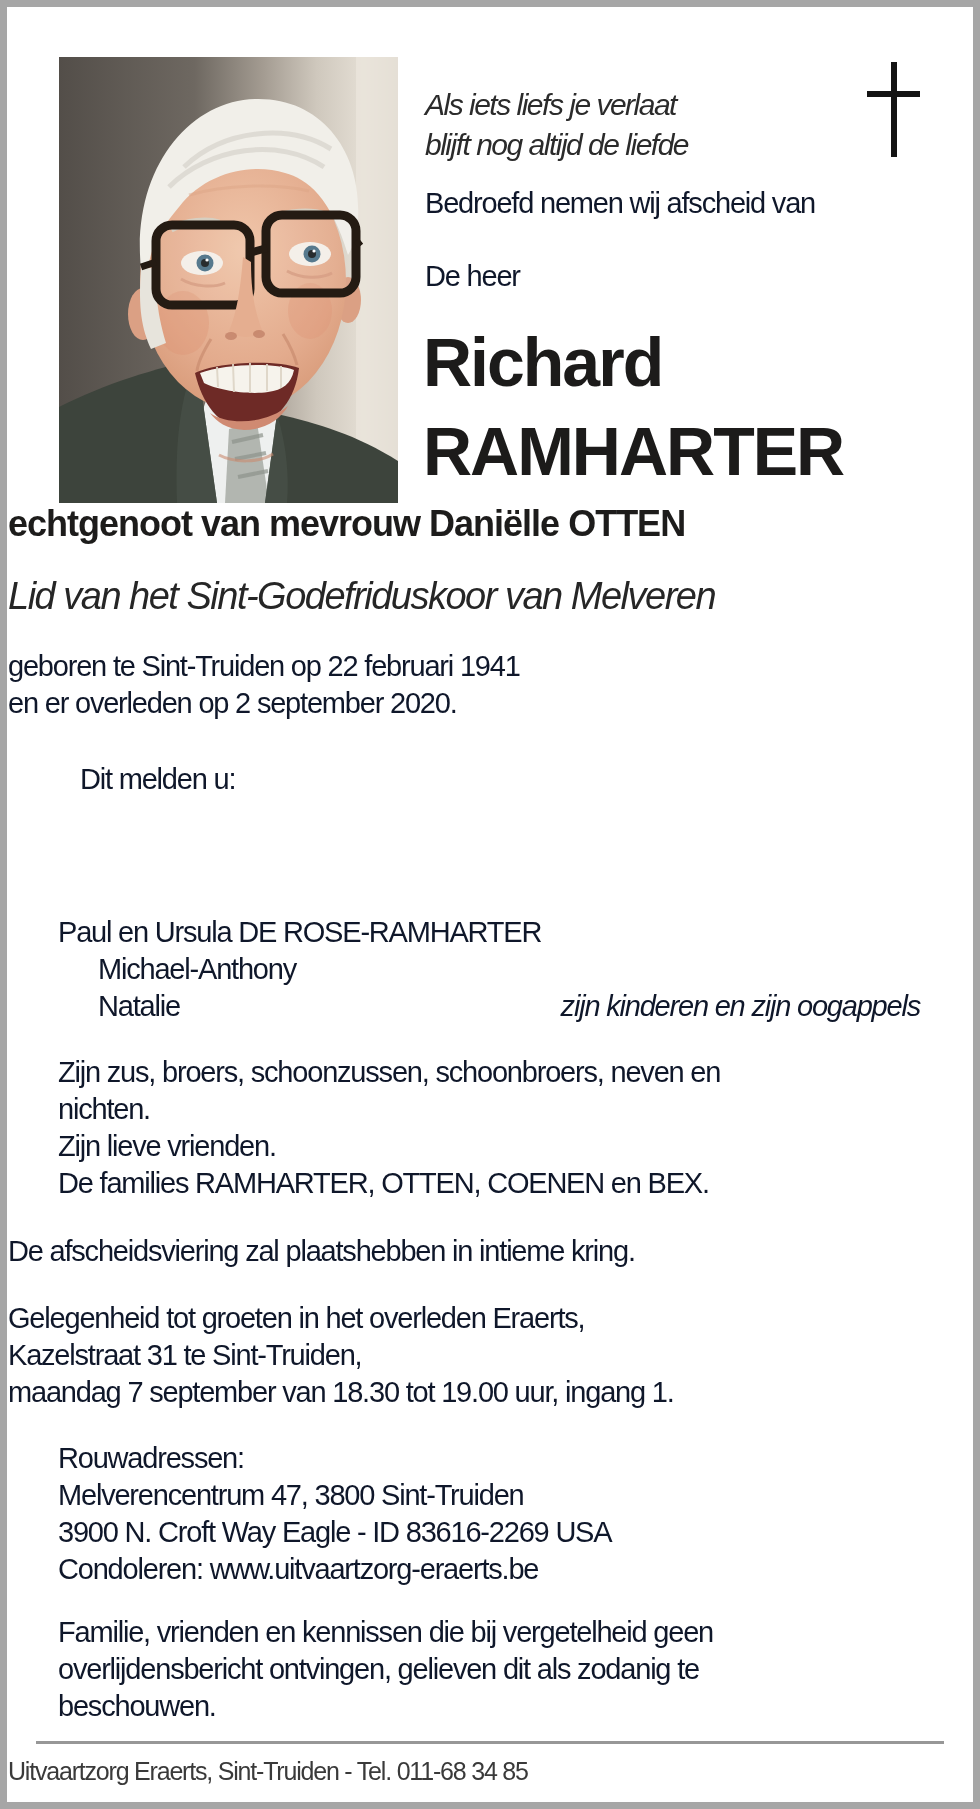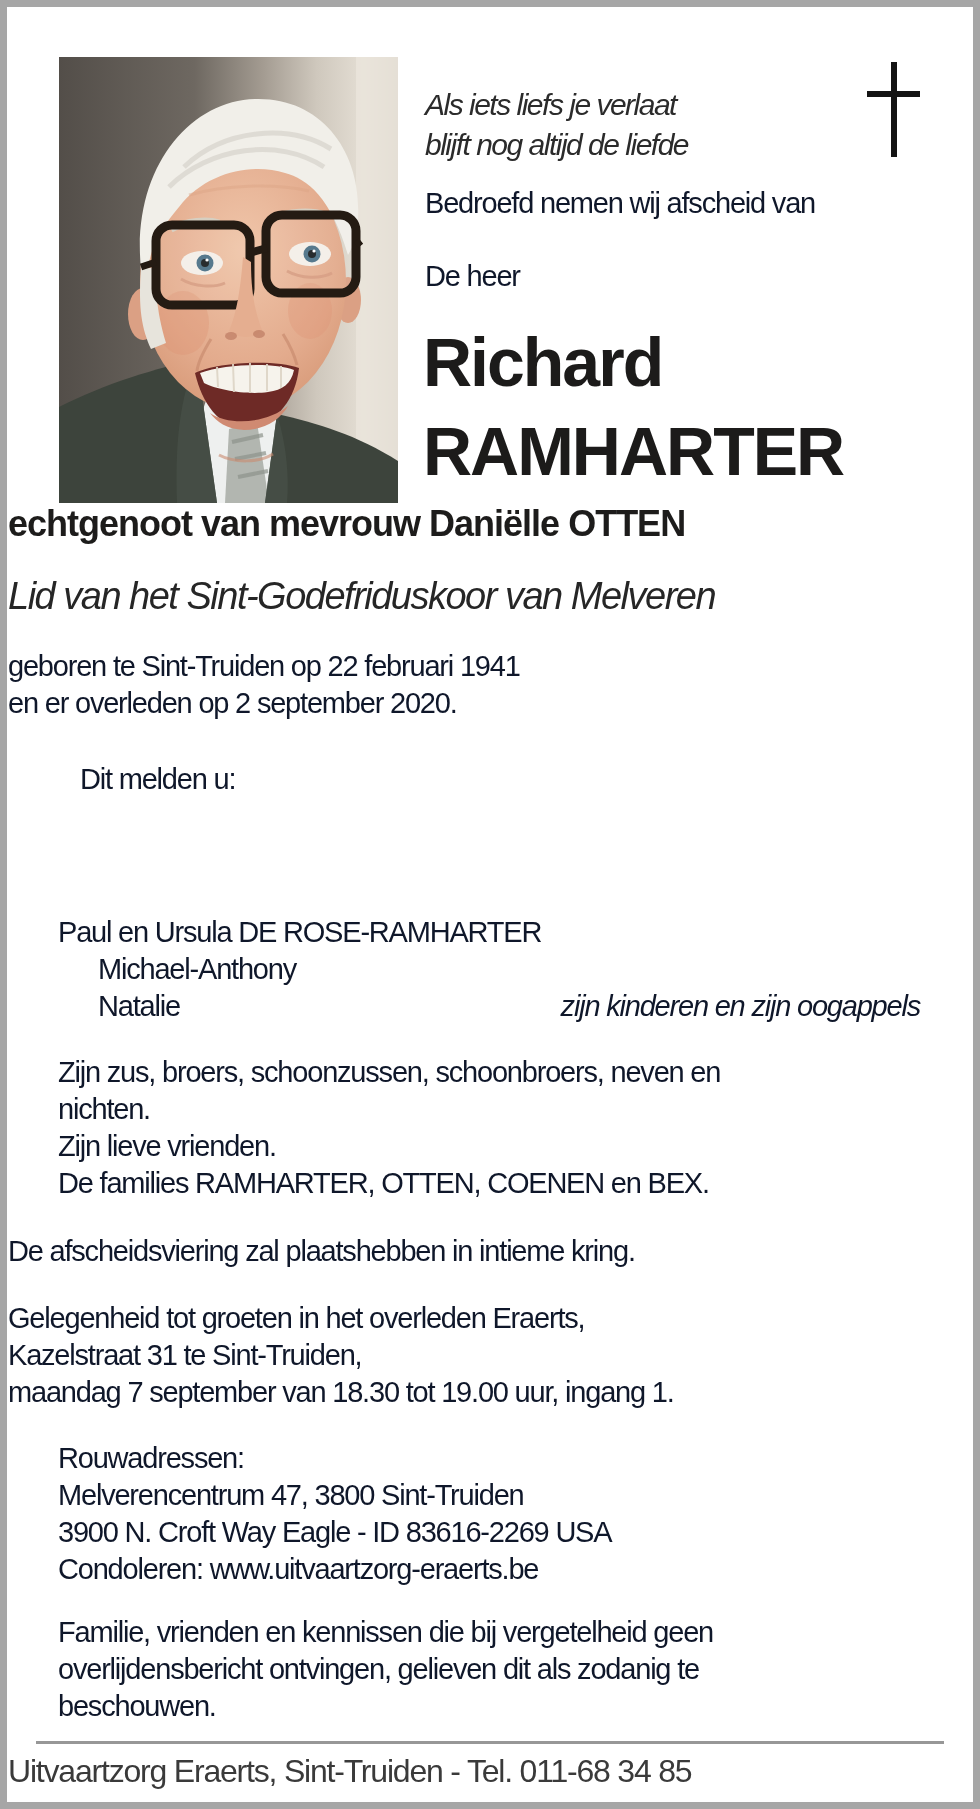--- a/index.html
+++ b/index.html
@@ -22,21 +22,21 @@
   .spouse-row{top:838px;}
   .children{left:58px;top:914px;}
   .children .indent{padding-left:40px;}
   .natalie-row{display:flex;justify-content:space-between;align-items:baseline;width:862px;}
   .familygroup{left:58px;top:1054px;}
   .afscheid{top:1233px;}
   .gelegenheid{top:1300px;}
   .rouw{left:58px;top:1440px;}
   .closing{left:58px;top:1614px;}
   .divider{position:absolute;left:36px;right:36px;top:1741px;height:3px;background:#979797;}
-  .footer{top:1756px;font-size:32px;letter-spacing:-1.2px;line-height:30px;color:#3a3a3a;}
+  .footer{top:1756px;font-size:25px;letter-spacing:-1.2px;line-height:30px;color:#3a3a3a;}
   .photo{position:absolute;left:59px;top:57px;width:339px;height:446px;}
   .photo svg{display:block;width:100%;height:100%;}
   .cross{position:absolute;left:867px;top:62px;width:53px;height:95px;}
 </style>
 </head>
 <body>
 
 <div class="page">
   <div class="card-border"></div>
 

